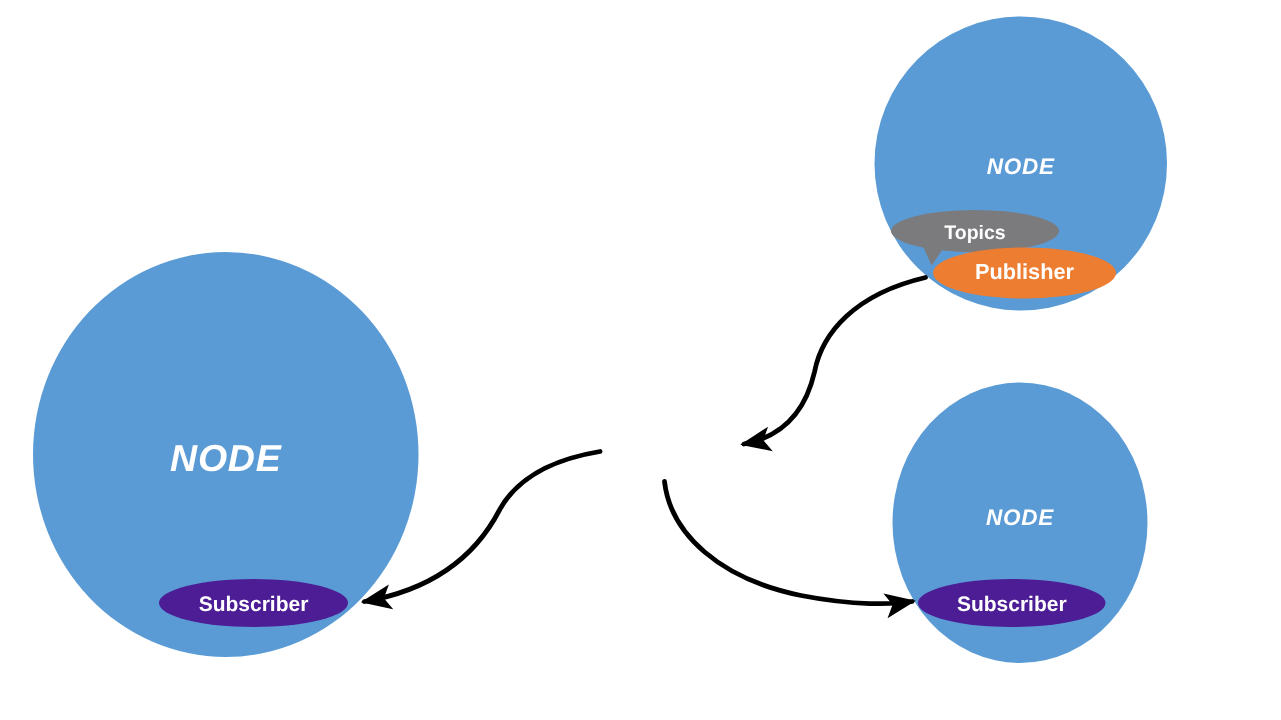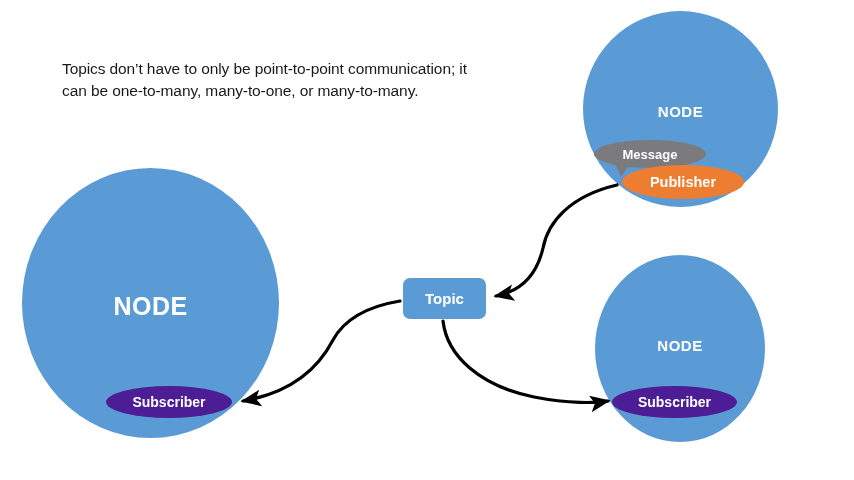--- a/index.html
+++ b/index.html
@@ -31,20 +31,21 @@
     color: #1a1a1a;
     letter-spacing: -0.1px;
     white-space: pre-line;
   }
 
   
   .node-circle {
     position: absolute;
     border-radius: 50%;
     background: #5B9BD5;
+    font-style: italic;
   }
   #node-left  { left: 22px;  top: 168px; width: 257px; height: 270px; }
   #node-topright { left: 583px; top: 11px;  width: 195px; height: 196px; }
   #node-bottomright { left: 595px; top: 255px; width: 170px; height: 187px; }
 
   .node-label {
     position: absolute;
     width: 100%;
     text-align: center;
     color: #ffffff;
@@ -124,21 +125,20 @@
     width: 854px; height: 480px;
     z-index: 1;
     pointer-events: none;
   }
 </style>
 </head>
 <body>
 
 <div id="slide">
 
-  <div class="caption">Topics don’t have to only be point-to-point communication; it can be one-to-many, many-to-one, or many-to-many.</div>
 
   <svg id="connectors" viewBox="0 0 854 480">
     <defs>
       <marker id="arrowhead" markerWidth="7" markerHeight="7" refX="5.6" refY="3" orient="auto" markerUnits="strokeWidth">
         <path d="M0,0.4 L6.4,3 L0,5.6 L1.5,3 Z" fill="#000000"></path>
       </marker>
     </defs>
 
     <path d="M 617,185 C 570,196 548,222 543,248 C 537,274 522,291 496,296" fill="none" stroke="#000000" stroke-width="3.2" stroke-linecap="round" marker-end="url(#arrowhead)"></path>
 
@@ -156,31 +156,28 @@
 
   <div class="node-circle" id="node-topright">
     <div class="node-label">NODE</div>
   </div>
 
   <svg id="message-tail" viewBox="0 0 22 18">
     <path d="M2,1 L20,1 L9,17 Z" fill="#7B7B7E"></path>
   </svg>
 
   <div class="pill pill-gray" id="message-topright">
-    <span>Message</span>
+    <span>Topics</span>
   </div>
 
   <div class="pill pill-orange" id="publisher-topright">
     <span>Publisher</span>
   </div>
 
   <div class="node-circle" id="node-bottomright">
     <div class="node-label">NODE</div>
   </div>
   <div class="pill pill-green" id="subscriber-bottomright">
     <span>Subscriber</span>
   </div>
 
-  <div id="topic-box">
-    <span>Topic</span>
-  </div>
 
 </div>
 
 </body></html>

